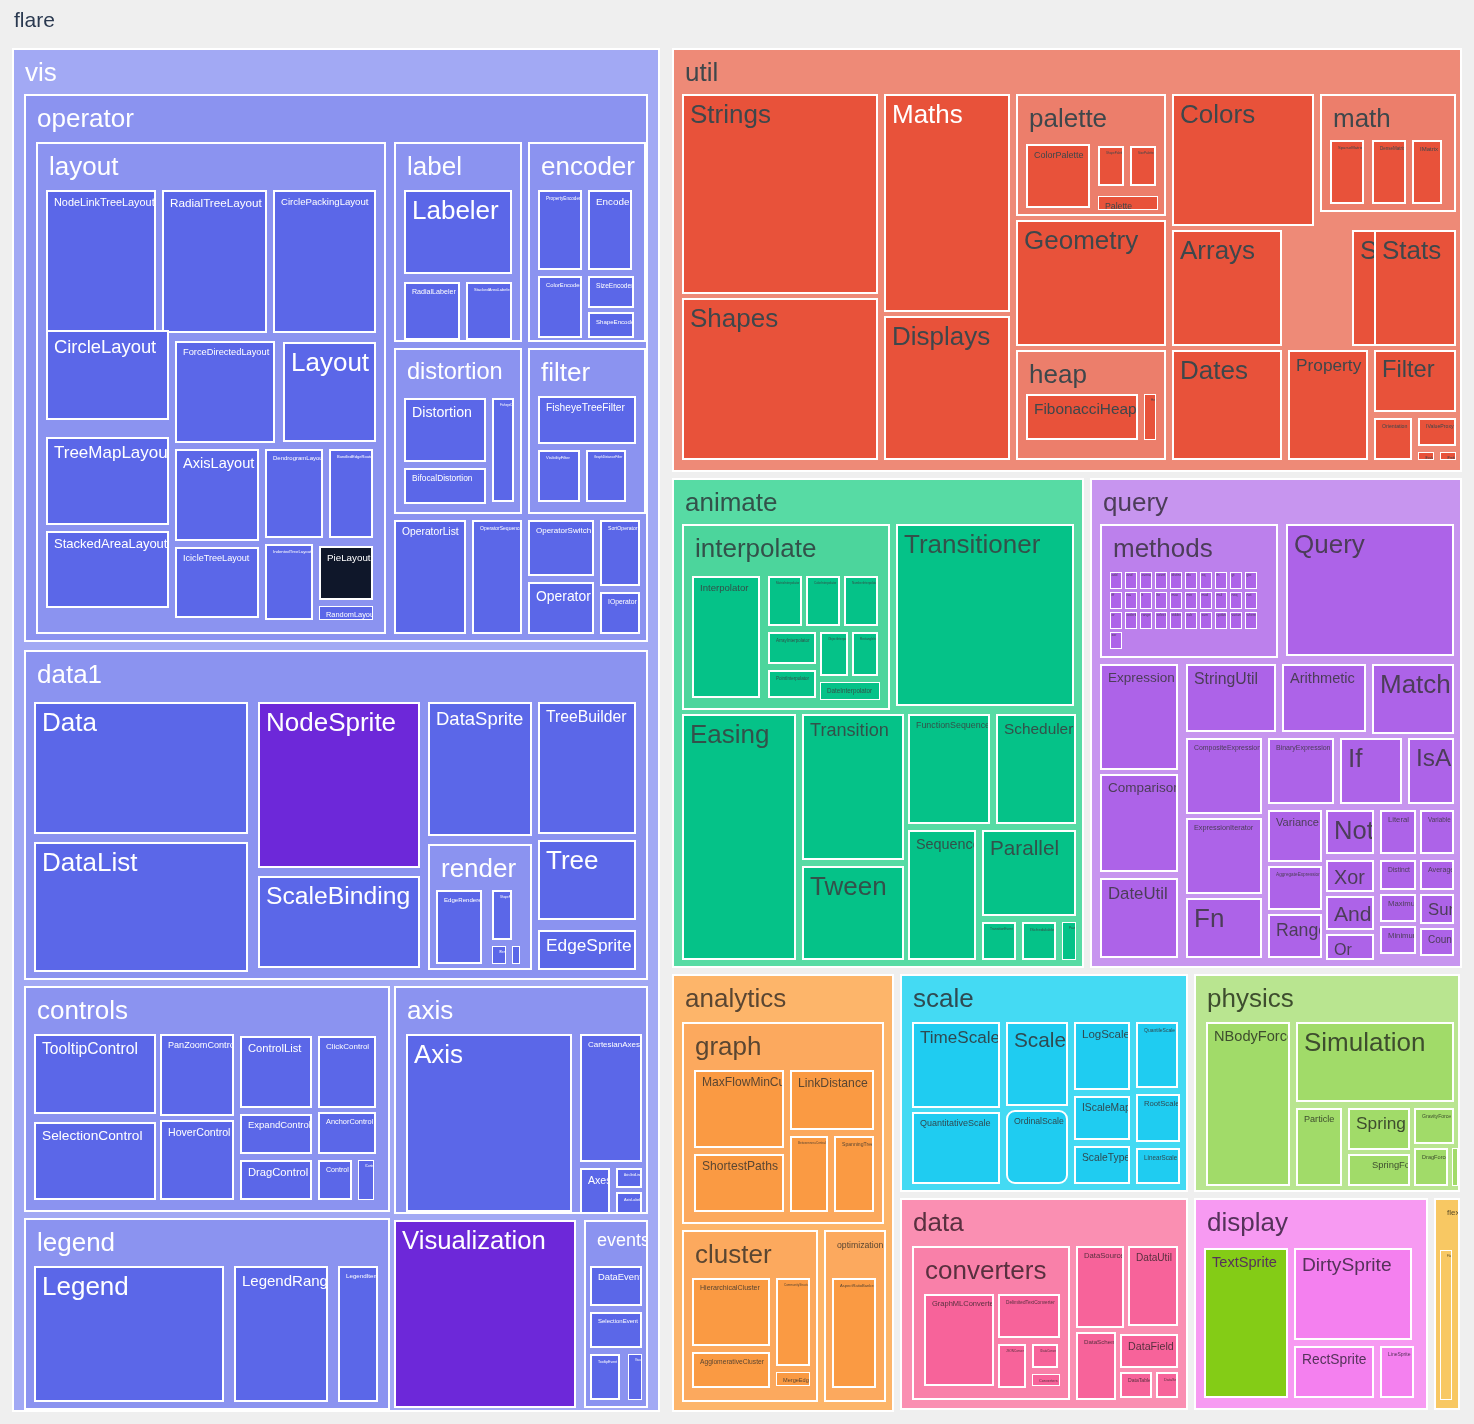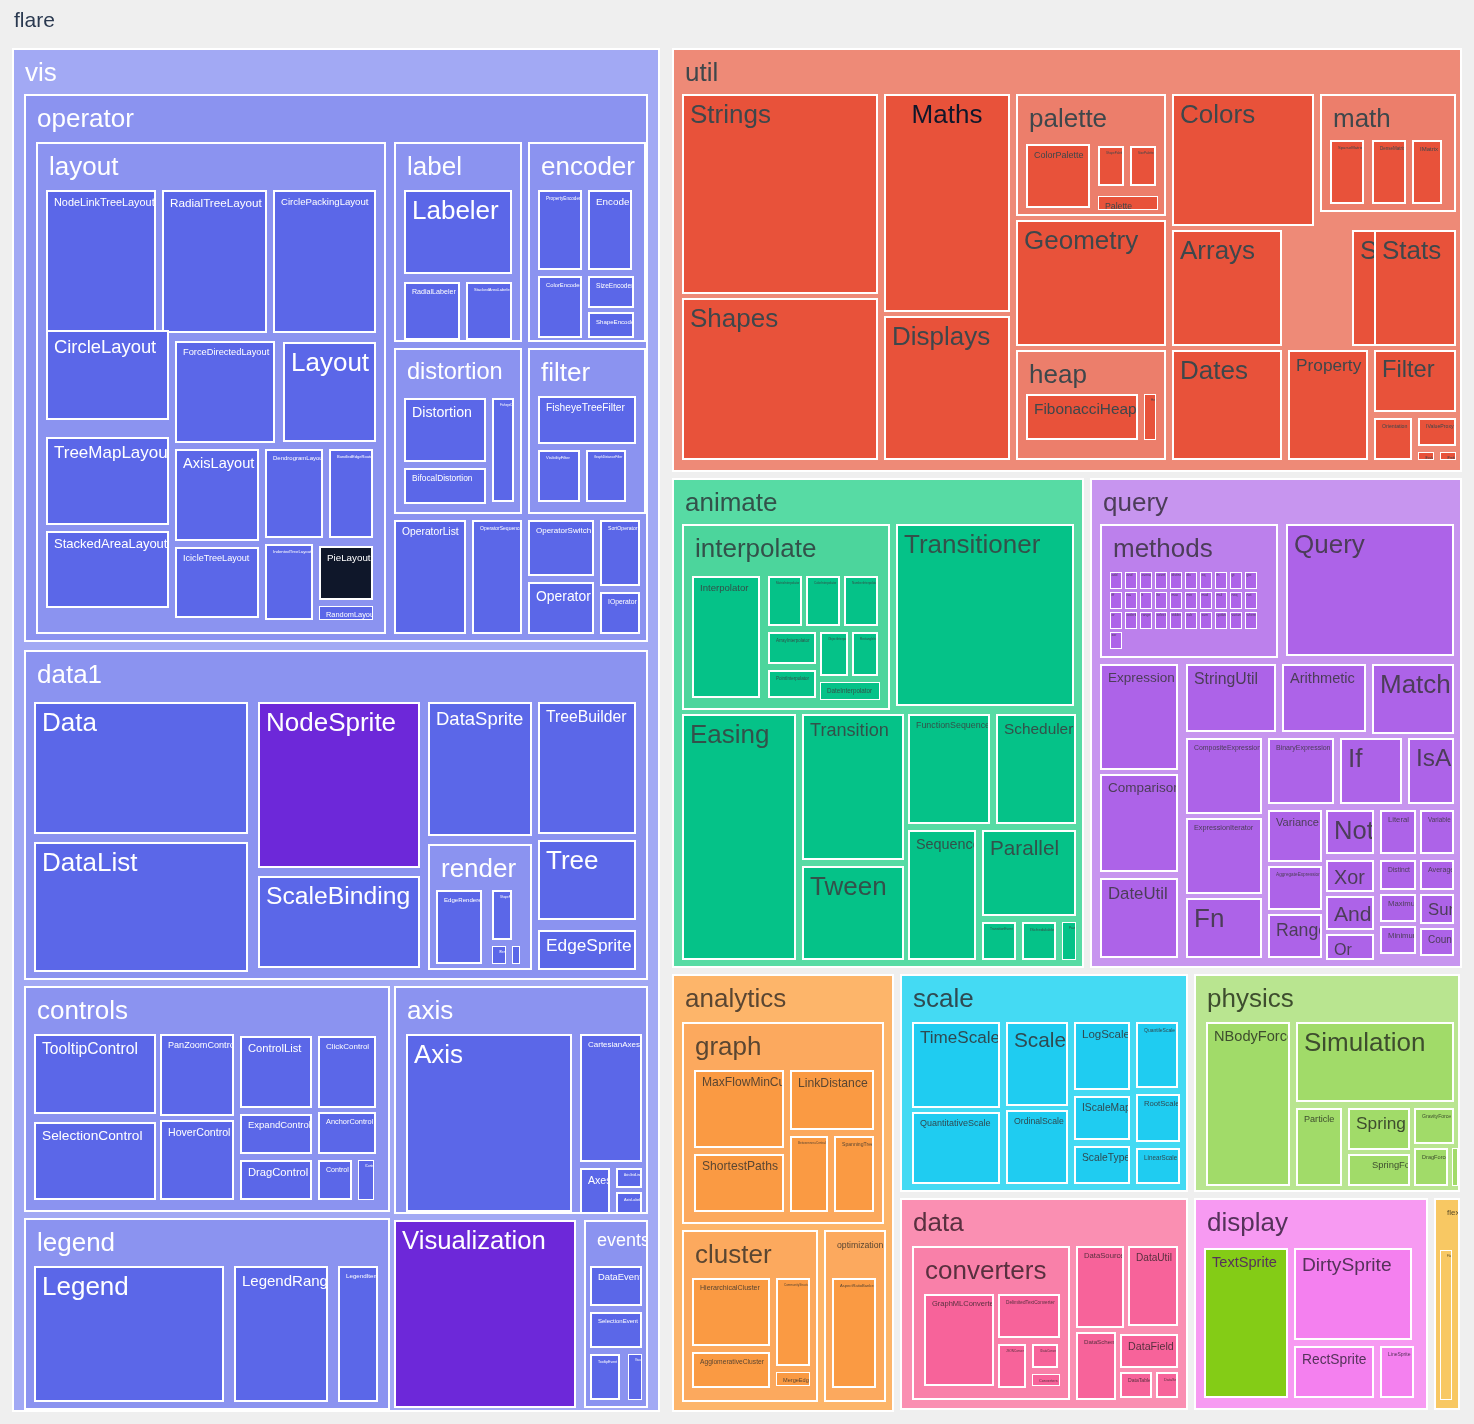--- a/index.html
+++ b/index.html
@@ -273,21 +273,21 @@
       <div class="cell" style="left: 672px; top: 48px; width: 790px; height: 424px; background: rgb(238, 138, 119);">
         <span class="cell-label group-label" style="font-size: 26px; color: rgb(62, 71, 75);">util</span>
       </div>
       <div class="cell" style="left: 682px; top: 94px; width: 196px; height: 200px; background: rgb(232, 82, 58);">
         <span class="cell-label" style="font-size: 26px; color: rgb(62, 71, 75);">Strings</span>
       </div>
       <div class="cell" style="left: 682px; top: 298px; width: 196px; height: 162px; background: rgb(232, 82, 58);">
         <span class="cell-label" style="font-size: 26px; color: rgb(62, 71, 75);">Shapes</span>
       </div>
       <div class="cell" style="left: 884px; top: 94px; width: 126px; height: 218px; background: rgb(232, 82, 58);">
-        <span class="cell-label" style="font-size: 26px; color: #0f172a; text-align: center;">Maths</span>
+        <span class="cell-label" style="font-size: 26px; color: #ffffff;">Maths</span>
       </div>
       <div class="cell" style="left: 884px; top: 316px; width: 126px; height: 144px; background: rgb(232, 82, 58);">
         <span class="cell-label" style="font-size: 26px; color: rgb(62, 71, 75);">Displays</span>
       </div>
       <div class="cell" style="left: 1016px; top: 94px; width: 150px; height: 122px; background: rgb(236, 126, 107);">
         <span class="cell-label group-label" style="font-size: 26px; color: rgb(62, 71, 75);">palette</span>
       </div>
       <div class="cell" style="left: 1026px; top: 144px; width: 64px; height: 64px; background: rgb(232, 82, 58);">
         <span class="cell-label" style="font-size: 9px; color: rgb(62, 71, 75);">ColorPalette</span>
       </div>
@@ -599,21 +599,21 @@
       </div>
       <div class="cell" style="left: 1074px; top: 1022px; width: 56px; height: 68px; background: rgb(31, 204, 241);">
         <span class="cell-label" style="font-size: 11.5px; color: rgb(47, 74, 82);">LogScale</span>
       </div>
       <div class="cell" style="left: 1136px; top: 1022px; width: 42px; height: 66px; background: rgb(31, 204, 241);">
         <span class="cell-label" style="font-size: 5px; color: rgb(47, 74, 82);">QuantileScale</span>
       </div>
       <div class="cell" style="left: 912px; top: 1112px; width: 88px; height: 72px; background: rgb(31, 204, 241);">
         <span class="cell-label" style="font-size: 9px; color: rgb(47, 74, 82);">QuantitativeScale</span>
       </div>
-      <div class="cell" style="left: 1006px; top: 1110px; width: 62px; height: 74px; background: rgb(31, 204, 241);">
+      <div class="cell" style="left: 1006px; top: 1110px; width: 62px; height: 74px; background: rgb(31, 204, 241); border-radius: 9px;">
         <span class="cell-label" style="font-size: 8.7px; color: rgb(47, 74, 82);">OrdinalScale</span>
       </div>
       <div class="cell" style="left: 1074px; top: 1096px; width: 56px; height: 44px; background: rgb(31, 204, 241);">
         <span class="cell-label" style="font-size: 10.3px; color: rgb(47, 74, 82);">IScaleMap</span>
       </div>
       <div class="cell" style="left: 1136px; top: 1094px; width: 44px; height: 48px; background: rgb(31, 204, 241);">
         <span class="cell-label" style="font-size: 7.7px; color: rgb(47, 74, 82);">RootScale</span>
       </div>
       <div class="cell" style="left: 1074px; top: 1146px; width: 56px; height: 38px; background: rgb(31, 204, 241);">
         <span class="cell-label" style="font-size: 10.3px; color: rgb(47, 74, 82);">ScaleType</span>

